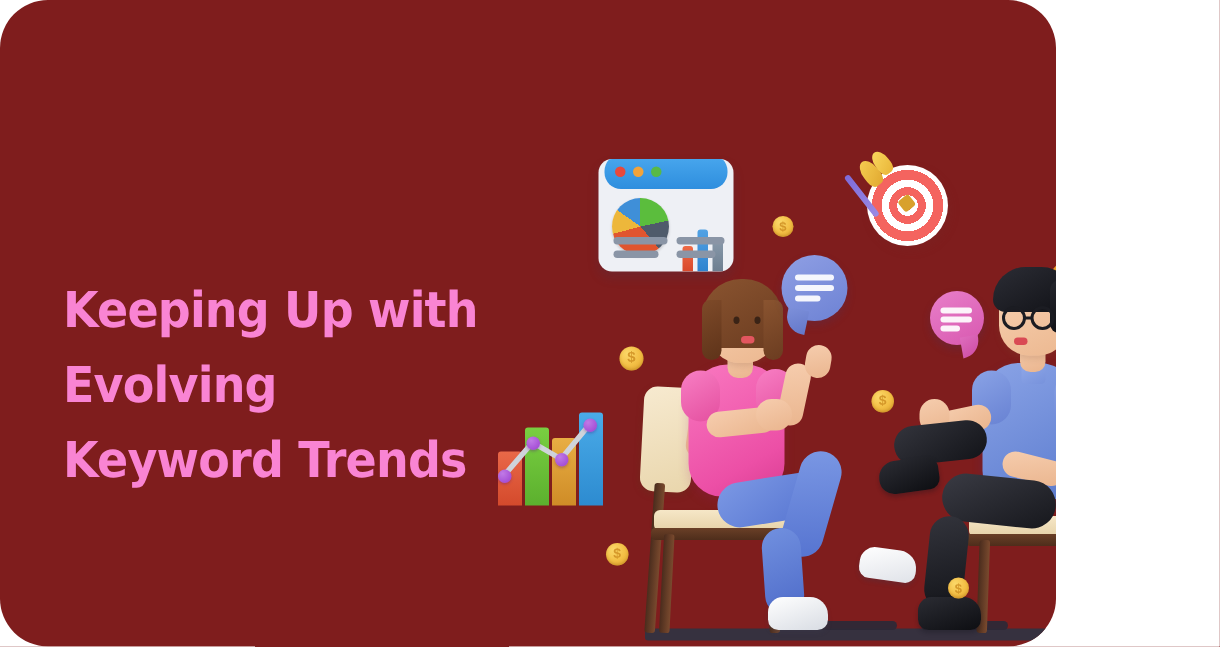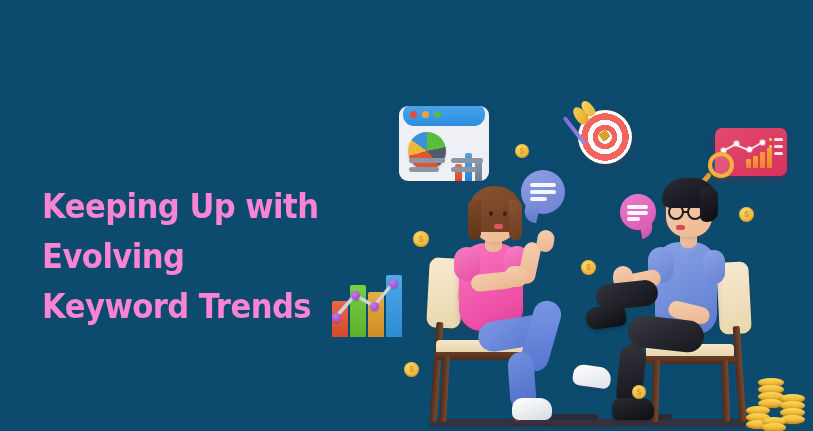--- a/index.html
+++ b/index.html
@@ -1,21 +1,21 @@
 <!DOCTYPE html>
 <html><head>
 <meta charset="utf-8">
 <style>
   html,body{margin:0;padding:0;background:#ffffff;}
   body{
     width:813px;height:431px;overflow:hidden;position:relative;
     font-family:"Liberation Sans","DejaVu Sans",sans-serif;
     background:#ffffff;
   }
-  .stage{position:absolute;left:0;top:0;width:813px;height:431px;overflow:hidden;background:#0c4a6e;}
+  .stage{position:absolute;left:0;top:0;width:704px;height:431px;overflow:hidden;background:#7f1d1d;border-radius:32px;}
 
   
   .headline{
     position:absolute;left:42px;top:182px;width:420px;
     color:#f984d3;
     font-family:"DejaVu Sans","Liberation Sans",sans-serif;
     font-weight:bold;
     font-size:33px;
     line-height:50px;
     letter-spacing:-0.6px;

